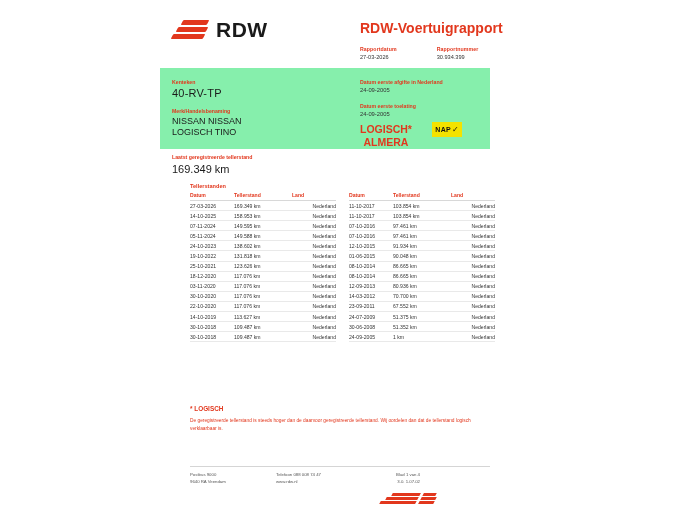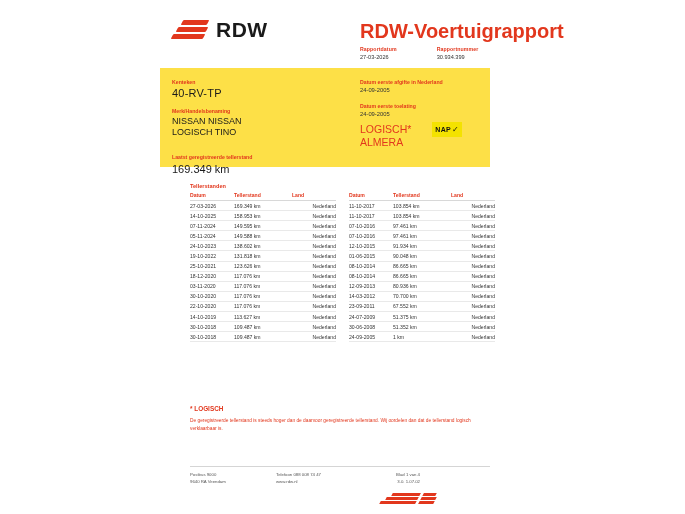--- a/index.html
+++ b/index.html
@@ -56,21 +56,21 @@
     font-size: 21px;
     font-weight: bold;
     letter-spacing: 0.5px;
     color: #1a1a1a;
   }
   .report-title {
     position: absolute;
     left: 360px;
     top: 10px;
     color: #e2371d;
-    font-size: 20px;
+    font-size: 14px;
     font-weight: bold;
   }
   .meta-row {
     position: absolute;
     left: 360px;
     top: 36px;
     display: flex;
   }
   .meta-block { margin-right: 40px; }
   .meta-label {
@@ -84,22 +84,22 @@
     font-size: 5.6px;
     color: #333;
   }
 
   
   .panel {
     position: absolute;
     left: 160px;
     top: 68px;
     width: 330px;
-    height: 99px;
-    background: #fde047;
+    height: 81px;
+    background: #86efac;
   }
   .panel-left {
     position: absolute;
     left: 12px;
     top: 11px;
     width: 170px;
   }
   .panel-right {
     position: absolute;
     left: 200px;
@@ -141,22 +141,23 @@
     margin-top: 3px;
   }
   .verdict {
     position: absolute;
     left: 200px;
     top: 55px;
   }
   .verdict-text {
     color: #e2371d;
     font-size: 10.5px;
-    font-weight: normal;
+    font-weight: bold;
     line-height: 1.25;
+    text-align: center;
   }
   .nap-badge {
     position: absolute;
     left: 272px;
     top: 54px;
     width: 30px;
     height: 15px;
     background: #f4e200;
     display: flex;
     align-items: center;

